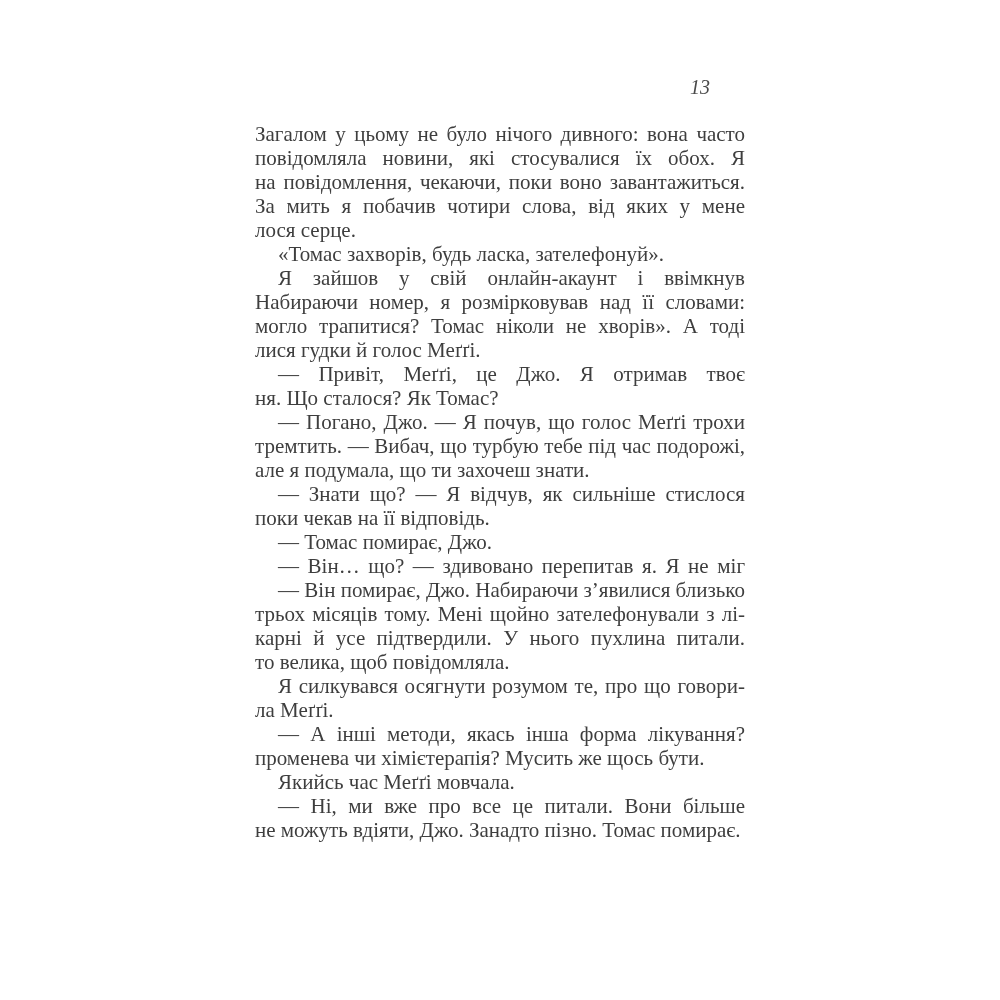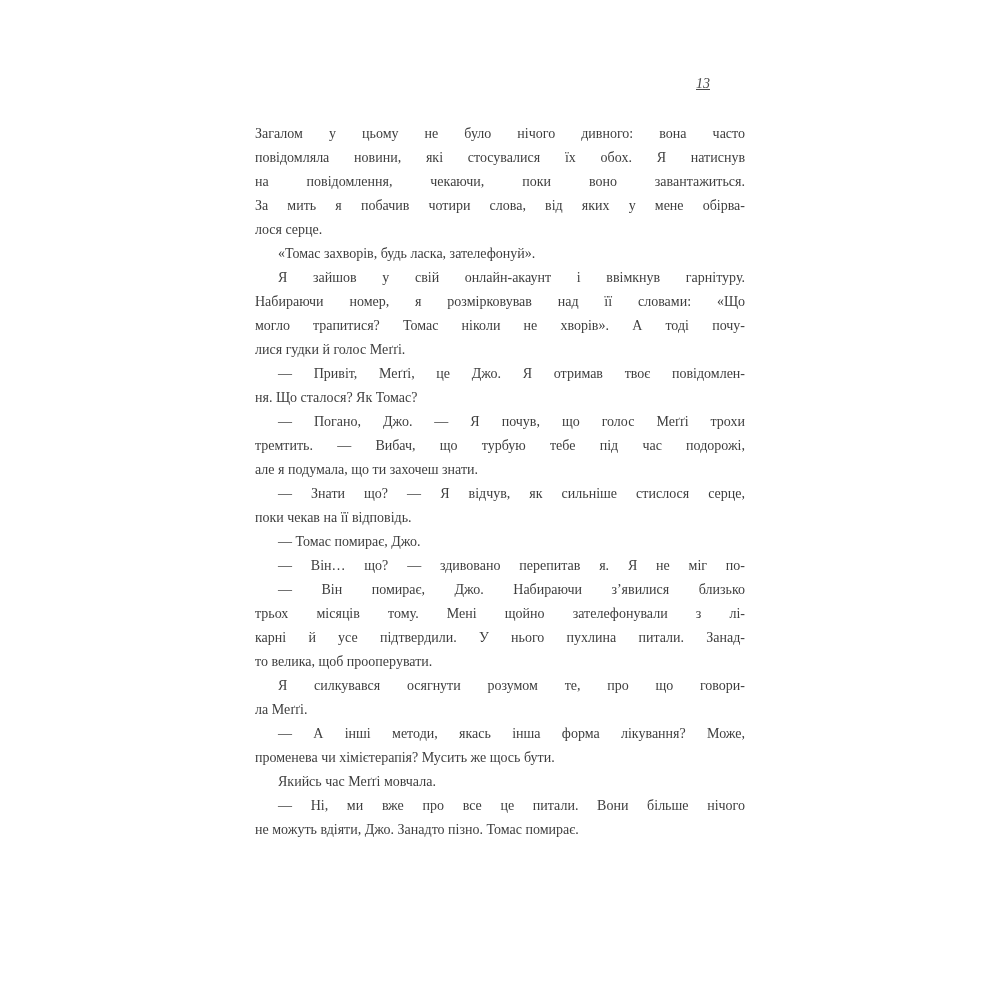--- a/index.html
+++ b/index.html
@@ -19,30 +19,29 @@
     inset: 0;
     background: #ffffff;
   }
   .page-number {
     position: absolute;
     left: 255px;
     top: 76px;
     width: 455px;
     text-align: right;
     font-style: italic;
-    font-size: 14px;
+    font-size: 20px;
     color: #4a4a4a;
-    text-decoration: underline;
   }
   .text-block {
     position: absolute;
     left: 255px;
     top: 122px;
     width: 490px;
-    font-size: 14px;
+    font-size: 21px;
     color: #3e3e3e;
   }
   .line {
     height: 24px;
     line-height: 24px;
     overflow: hidden;
     text-align: justify;
     text-align-last: justify;
     white-space: normal;
   }
@@ -74,21 +73,21 @@
       <div class="line indent">— Погано, Джо. — Я почув, що голос Меґґі трохи</div>
       <div class="line">тремтить. — Вибач, що турбую тебе під час подорожі,</div>
       <div class="line last">але я подумала, що ти захочеш знати.</div>
       <div class="line indent">— Знати що? — Я відчув, як сильніше стислося серце,</div>
       <div class="line last">поки чекав на її відповідь.</div>
       <div class="line last indent">— Томас помирає, Джо.</div>
       <div class="line indent">— Він… що? — здивовано перепитав я. Я не міг по-</div>
       <div class="line indent">— Він помирає, Джо. Набираючи з’явилися близько</div>
       <div class="line">трьох місяців тому. Мені щойно зателефонували з лі-</div>
       <div class="line">карні й усе підтвердили. У нього пухлина питали. Занад-</div>
-      <div class="line last">то велика, щоб прооперувати.</div>
+      <div class="line last">то велика, щоб повідомляла.</div>
       <div class="line indent">Я силкувався осягнути розумом те, про що говори-</div>
       <div class="line last">ла Меґґі.</div>
       <div class="line indent">— А інші методи, якась інша форма лікування? Може,</div>
       <div class="line last">променева чи хімієтерапія? Мусить же щось бути.</div>
       <div class="line last indent">Якийсь час Меґґі мовчала.</div>
       <div class="line indent">— Ні, ми вже про все це питали. Вони більше нічого</div>
       <div class="line last">не можуть вдіяти, Джо. Занадто пізно. Томас помирає.</div>
     </div>
 </div>
 

